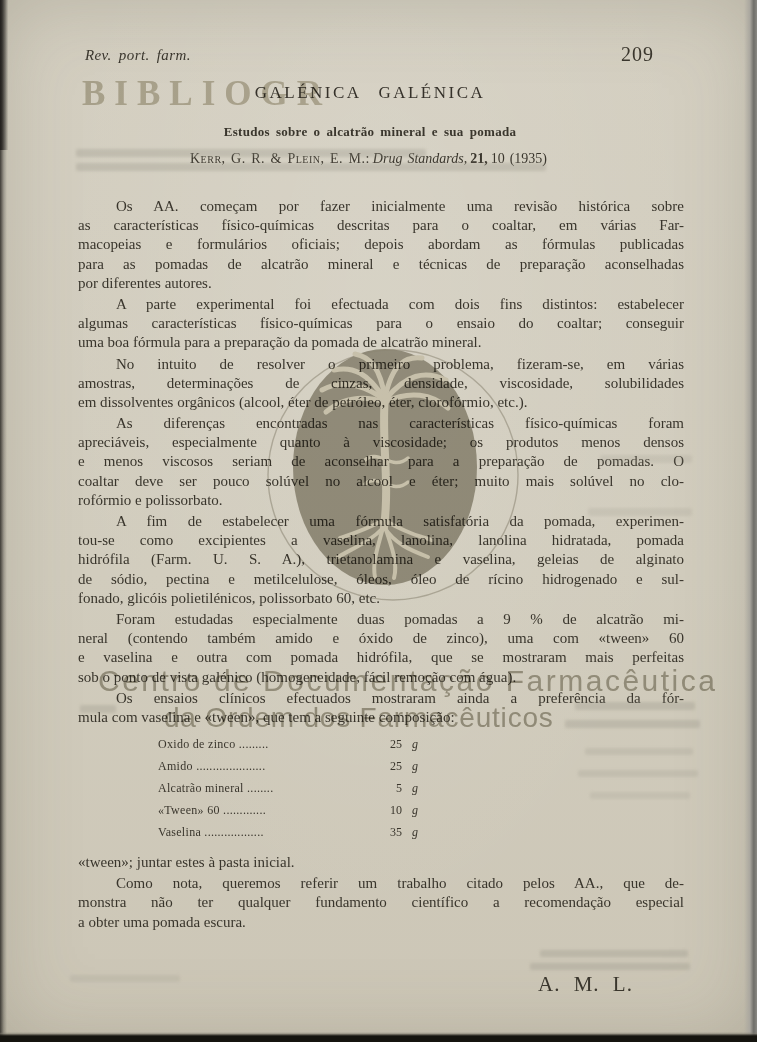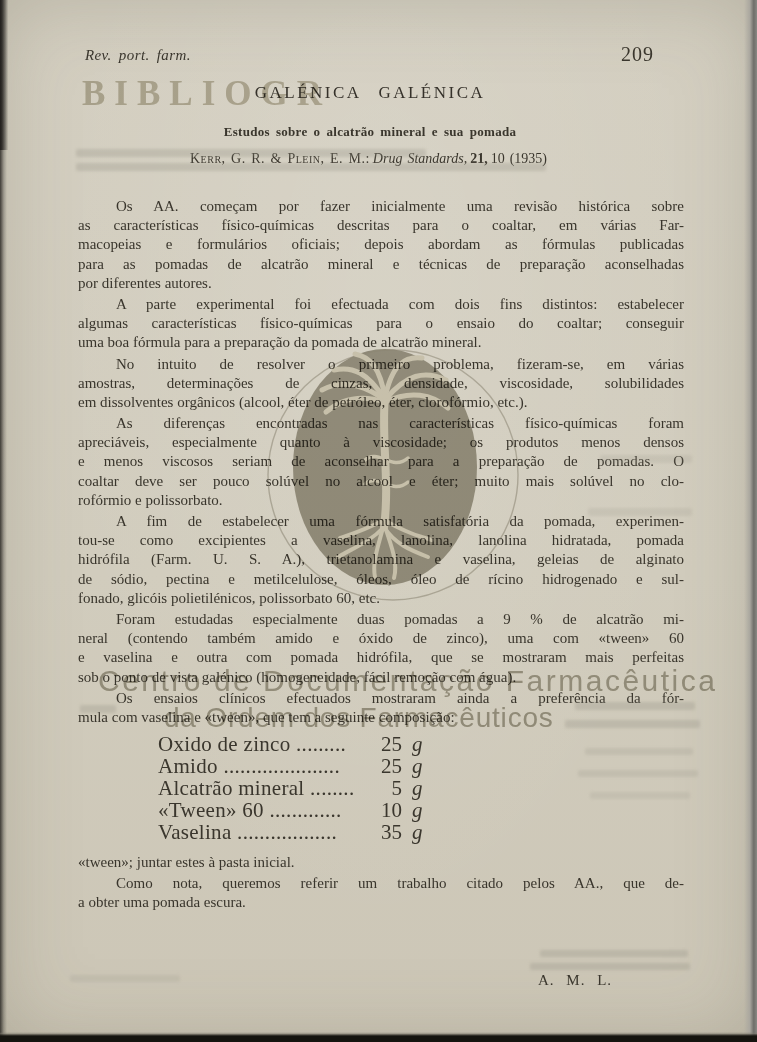--- a/index.html
+++ b/index.html
@@ -29,26 +29,26 @@
   .closing{position:absolute;left:78px;top:853px;width:606px;}
   .para{margin:0 0 2px 0;}
   .line{
     font-size:15px;line-height:19.2px;height:19.2px;white-space:normal;
     text-align:justify;text-align-last:justify;color:#39352c;
   }
   .line.first{text-indent:38px;}
   .line.last{text-align-last:left;}
   
   .formula{position:absolute;left:78px;top:733px;width:606px;}
-  .frow{display:flex;margin-left:80px;height:22px;line-height:22px;font-size:21px;}
+  .frow{display:flex;margin-left:80px;height:22px;line-height:22px;font-size:12px;}
   .fname{flex:0 0 214px;letter-spacing:0.3px;}
   .fqty{flex:0 0 30px;text-align:right;}
   .funit{margin-left:10px;font-style:italic;}
   
-  .signature{position:absolute;left:538px;top:972px;font-size:15px;letter-spacing:1px;word-spacing:7px;}
+  .signature{position:absolute;left:538px;top:972px;font-size:21px;letter-spacing:1px;word-spacing:7px;}
   
   .wm{position:absolute;inset:0;mix-blend-mode:multiply;pointer-events:none;z-index:5;margin-left:8px;}
   .ghost-title{
     position:absolute;left:74px;top:74px;font-size:35px;letter-spacing:9px;
     color:#c9c5b6;font-family:"Liberation Serif",serif;font-weight:bold;
     filter:blur(0.6px);
   }
   .stamp1{
     position:absolute;left:90px;top:664px;font-family:"Liberation Sans",sans-serif;
     font-size:30px;letter-spacing:2.5px;color:#b2afa3;white-space:nowrap;
@@ -172,20 +172,21 @@
         <span class="funit">g</span>
       </div>
     </div>
 
   <div class="closing" id="closing-paragraphs">
       <div class="para">
         <div class="line last">«tween»; juntar estes à pasta inicial.</div>
       </div>
       <div class="para">
         <div class="line first">Como nota, queremos referir um trabalho citado pelos AA., que de-</div>
+        <div class="line">monstra não ter qualquer fundamento científico a recomendação especial</div>
         <div class="line last">a obter uma pomada escura.</div>
       </div>
     </div>
 
   <div class="signature">A. M. L.</div>
 
   <div class="wm">
     <div class="ghost-title">BIBLIOGR</div>
 
     <svg class="emblem" viewBox="0 0 266 290">

